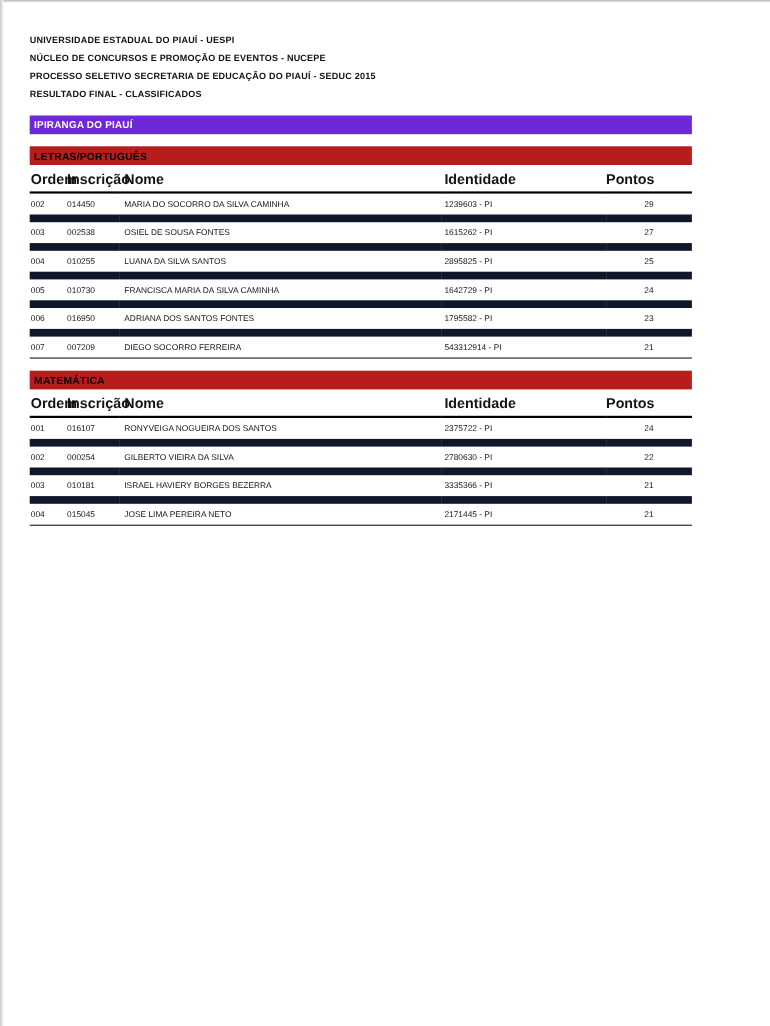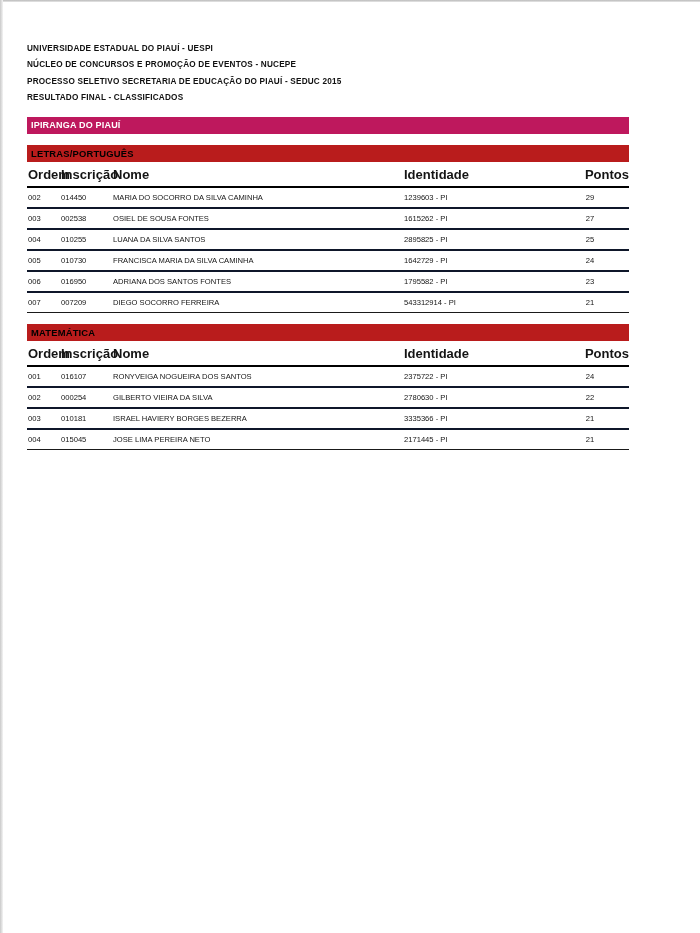--- a/index.html
+++ b/index.html
@@ -28,38 +28,38 @@
   }
   #scan-edge-left {
     position: absolute;
     left: 0; top: 0;
     width: 3px; height: 933px;
     background: linear-gradient(to right, #c9c9c9, #f4f4f4);
   }
   #content {
     position: absolute;
     left: 27px;
-    top: 41px;
+    top: 29px;
     width: 602px;
   }
 
   
   .letterhead {
     color: #111111;
     font-size: 8.2px;
     font-weight: bold;
     letter-spacing: 0.2px;
     line-height: 16.3px;
     white-space: nowrap;
   }
 
   
   .city-banner {
     margin-top: 11px;
-    background: #be185d;
+    background: #6d28d9;
     height: 17px;
     line-height: 17px;
     color: #ffffff;
     font-size: 9px;
     font-weight: bold;
     letter-spacing: 0.2px;
     padding-left: 4px;
     box-sizing: border-box;
   }
 
@@ -96,25 +96,25 @@
     font-weight: bold;
     text-align: left;
     padding: 5px 0 4px 0;
     border-bottom: 2px solid #000000;
     white-space: nowrap;
   }
   table.results thead th.th-ordem  { padding-left: 1px; }
   table.results thead th.th-inscr  { padding-left: 1px; }
   table.results thead th.th-nome   { padding-left: 4px; }
   table.results thead th.th-ident  { padding-left: 3px; }
-  table.results thead th.th-pontos { text-align: right; }
+  table.results thead th.th-pontos { text-align: left; }
 
   table.results tbody td {
     padding: 5px 0 5px 0;
-    border-bottom: 2px solid #0f172a;
+    border-bottom: 7px solid #0f172a;
     white-space: nowrap;
     vertical-align: middle;
   }
   table.results tbody td.td-ordem  { padding-left: 1px; }
   table.results tbody td.td-inscr  { padding-left: 1px; }
   table.results tbody td.td-nome   { padding-left: 4px; }
   table.results tbody td.td-ident  { padding-left: 3px; }
   table.results tbody td.td-pontos { text-align: center; }
   table.results tbody tr:last-child td { border-bottom: 1px solid #1a1a1a; }
 </style>

